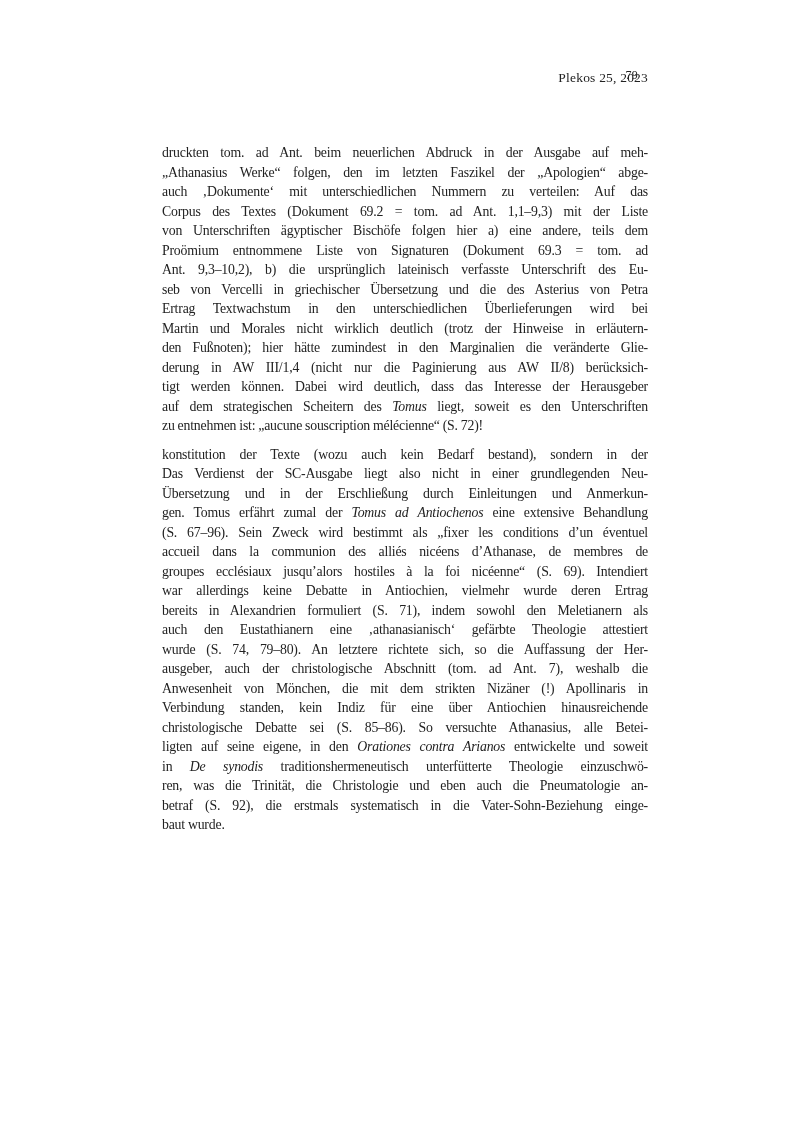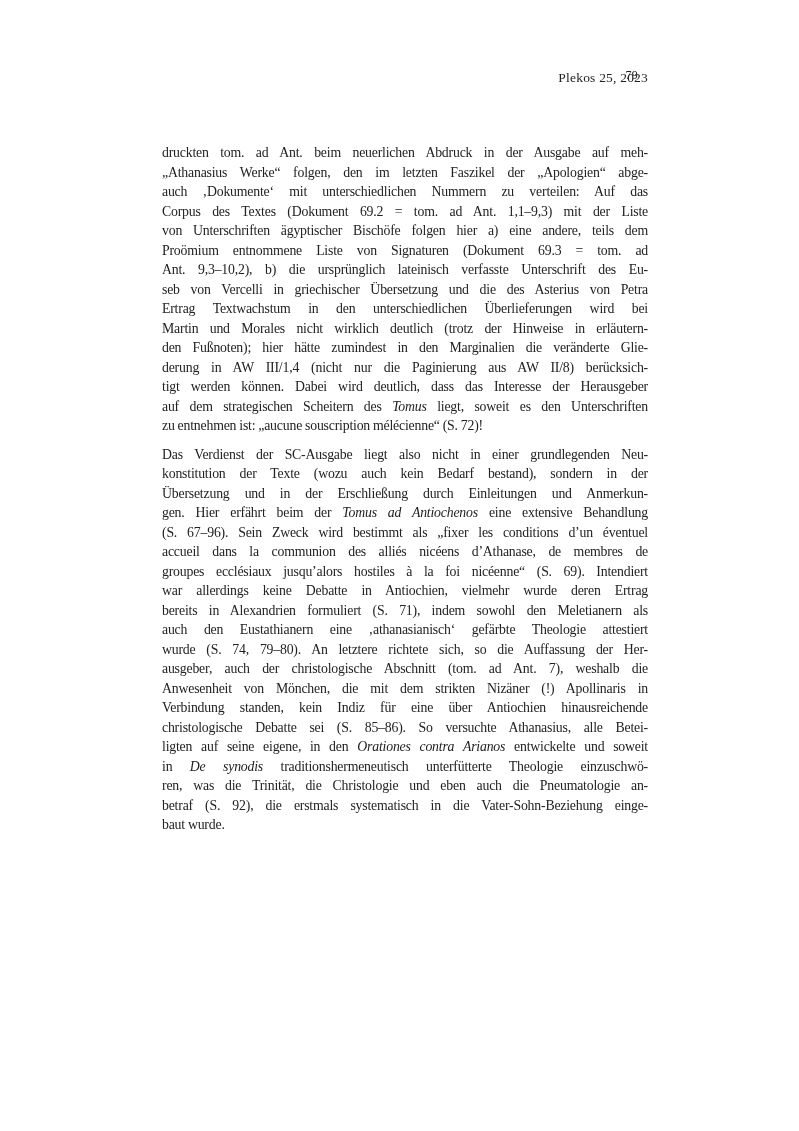--- a/index.html
+++ b/index.html
@@ -84,24 +84,24 @@
         <div class="ln"><span>seb von Vercelli in griechischer Übersetzung und die des Asterius von Petra</span></div>
         <div class="ln"><span>Ertrag Textwachstum in den unterschiedlichen Überlieferungen wird bei</span></div>
         <div class="ln"><span>Martin und Morales nicht wirklich deutlich (trotz der Hinweise in erläutern-</span></div>
         <div class="ln"><span>den Fußnoten); hier hätte zumindest in den Marginalien die veränderte Glie-</span></div>
         <div class="ln"><span>derung in AW III/1,4 (nicht nur die Paginierung aus AW II/8) berücksich-</span></div>
         <div class="ln"><span>tigt werden können. Dabei wird deutlich, dass das Interesse der Herausgeber</span></div>
         <div class="ln"><span>auf dem strategischen Scheitern des </span><em>Tomus</em><span> liegt, soweit es den Unterschriften</span></div>
         <div class="ln final"><span>zu entnehmen ist: „aucune souscription mélécienne“ (S. 72)!</span></div>
       </div>
       <div class="para">
+        <div class="ln"><span>konstitution der Texte (wozu auch kein Bedarf bestand), sondern in der</span></div>
         <div class="ln"><span>Das Verdienst der SC-Ausgabe liegt also nicht in einer grundlegenden Neu-</span></div>
-        <div class="ln"><span>konstitution der Texte (wozu auch kein Bedarf bestand), sondern in der</span></div>
         <div class="ln"><span>Übersetzung und in der Erschließung durch Einleitungen und Anmerkun-</span></div>
-        <div class="ln"><span>gen. Hier erfährt beim der </span><em>Tomus ad Antiochenos</em><span> eine extensive Behandlung</span></div>
+        <div class="ln"><span>gen. Tomus erfährt zumal der </span><em>Tomus ad Antiochenos</em><span> eine extensive Behandlung</span></div>
         <div class="ln"><span>(S. 67–96). Sein Zweck wird bestimmt als „fixer les conditions d’un éventuel</span></div>
         <div class="ln"><span>accueil dans la communion des alliés nicéens d’Athanase, de membres de</span></div>
         <div class="ln"><span>groupes ecclésiaux jusqu’alors hostiles à la foi nicéenne“ (S. 69). Intendiert</span></div>
         <div class="ln"><span>war allerdings keine Debatte in Antiochien, vielmehr wurde deren Ertrag</span></div>
         <div class="ln"><span>bereits in Alexandrien formuliert (S. 71), indem sowohl den Meletianern als</span></div>
         <div class="ln"><span>auch den Eustathianern eine ‚athanasianisch‘ gefärbte Theologie attestiert</span></div>
         <div class="ln"><span>wurde (S. 74, 79–80). An letztere richtete sich, so die Auffassung der Her-</span></div>
         <div class="ln"><span>ausgeber, auch der christologische Abschnitt (tom. ad Ant. 7), weshalb die</span></div>
         <div class="ln"><span>Anwesenheit von Mönchen, die mit dem strikten Nizäner (!) Apollinaris in</span></div>
         <div class="ln"><span>Verbindung standen, kein Indiz für eine über Antiochien hinausreichende</span></div>

